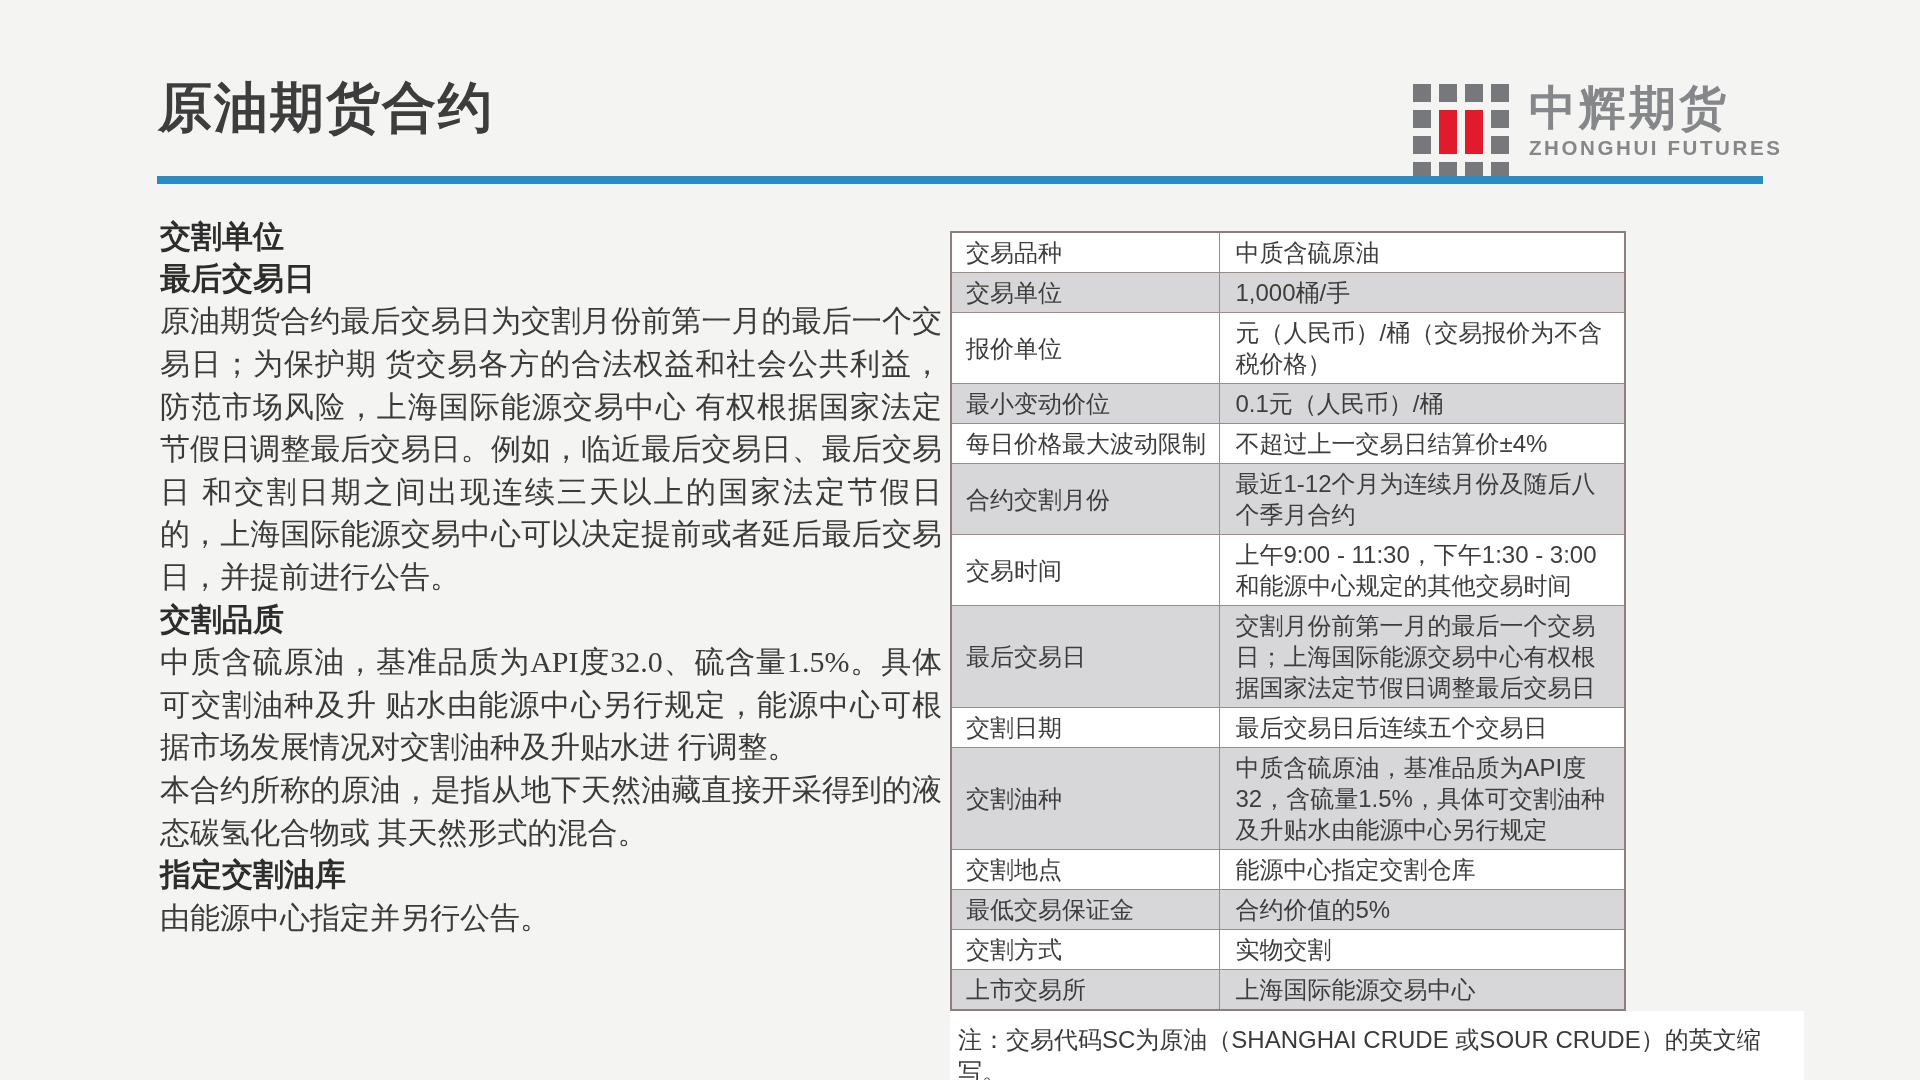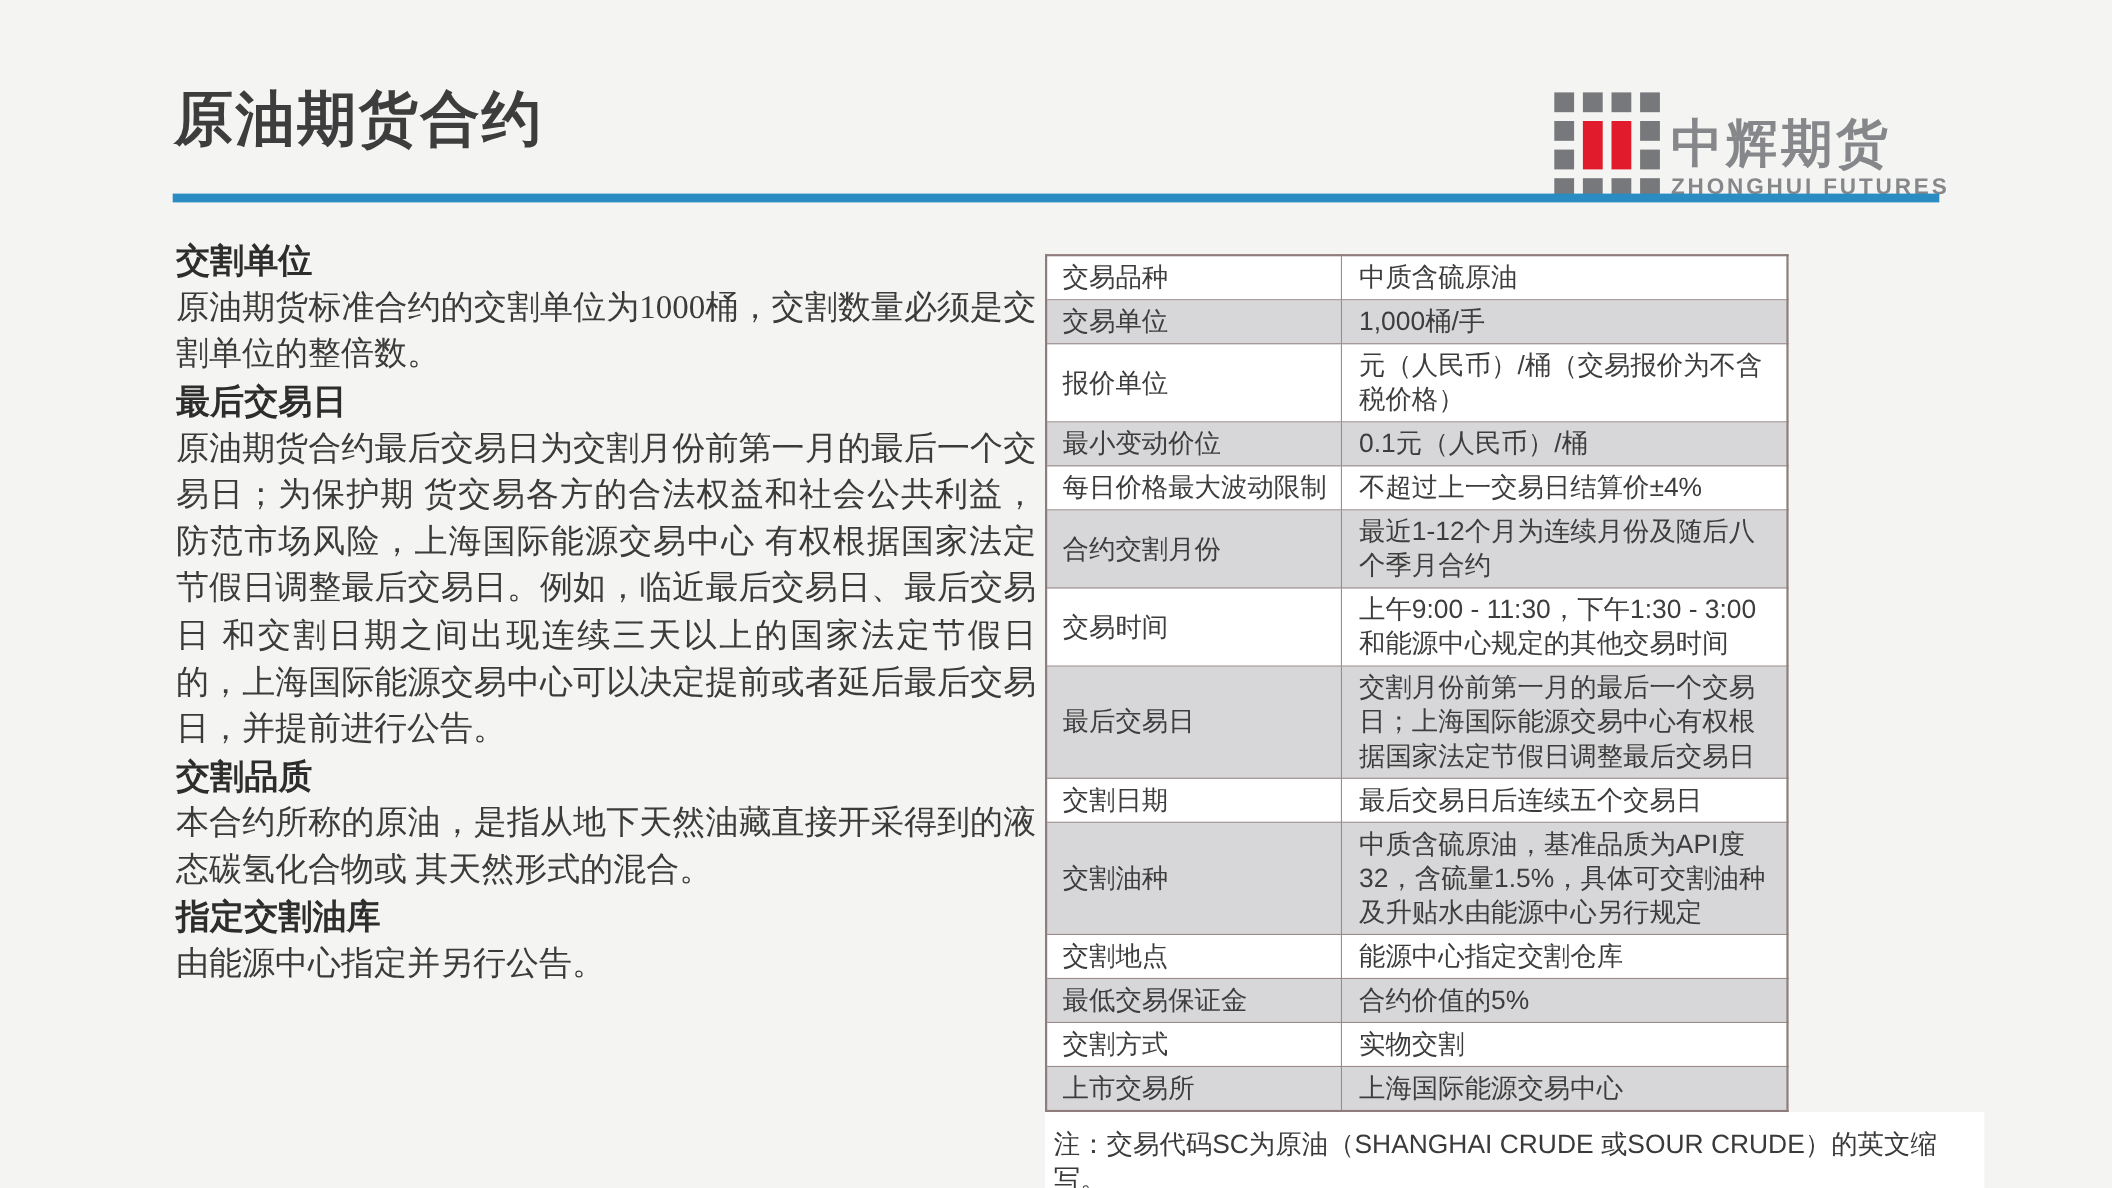--- a/index.html
+++ b/index.html
@@ -25,22 +25,22 @@
   .blue-rule {
     position: absolute;
     left: 157px; top: 176px;
     width: 1606px; height: 8px;
     background: #2b8cc4;
   }
   .logo {
     position: absolute;
     left: 1413px; top: 84px;
     display: flex;
-    align-items: flex-end;
-    gap: 10px;
+    align-items: flex-start;
+    gap: 20px;
   }
   .logo-mark {
     display: grid;
     grid-template-columns: repeat(4, 18px);
     grid-template-rows: repeat(4, 18px);
     gap: 8px;
   }
   .logo-mark .sq { background: #77787b; }
   .logo-mark .bar { background: #e11b2b; }
   .lm-c2 { grid-column: 2; grid-row: 2 / span 2; }
@@ -144,28 +144,28 @@
       <span class="logo-cn">中辉期货</span>
       <span class="logo-en">ZHONGHUI FUTURES</span>
     </div>
   </div>
 
   <div class="blue-rule"></div>
 
   <div class="left-col">
     <div class="section">
       <h2>交割单位</h2>
-      <p>原油期货标准合约的交割单位为1000桶，交割数量必须是交割单位的整倍数。</p>
     </div>
     <div class="section">
       <h2>最后交易日</h2>
       <p>原油期货合约最后交易日为交割月份前第一月的最后一个交易日；为保护期 货交易各方的合法权益和社会公共利益，防范市场风险，上海国际能源交易中心 有权根据国家法定节假日调整最后交易日。例如，临近最后交易日、最后交易日 和交割日期之间出现连续三天以上的国家法定节假日的，上海国际能源交易中心可以决定提前或者延后最后交易日，并提前进行公告。</p>
     </div>
     <div class="section">
       <h2>交割品质</h2>
+      <p>中质含硫原油，基准品质为API度32.0、硫含量1.5%。具体可交割油种及升 贴水由能源中心另行规定，能源中心可根据市场发展情况对交割油种及升贴水进 行调整。</p>
       <p>本合约所称的原油，是指从地下天然油藏直接开采得到的液态碳氢化合物或 其天然形式的混合。</p>
     </div>
     <div class="section">
       <h2>指定交割油库</h2>
       <p>由能源中心指定并另行公告。</p>
     </div>
   </div>
 
   <div class="right-panel">
     <table class="spec">

